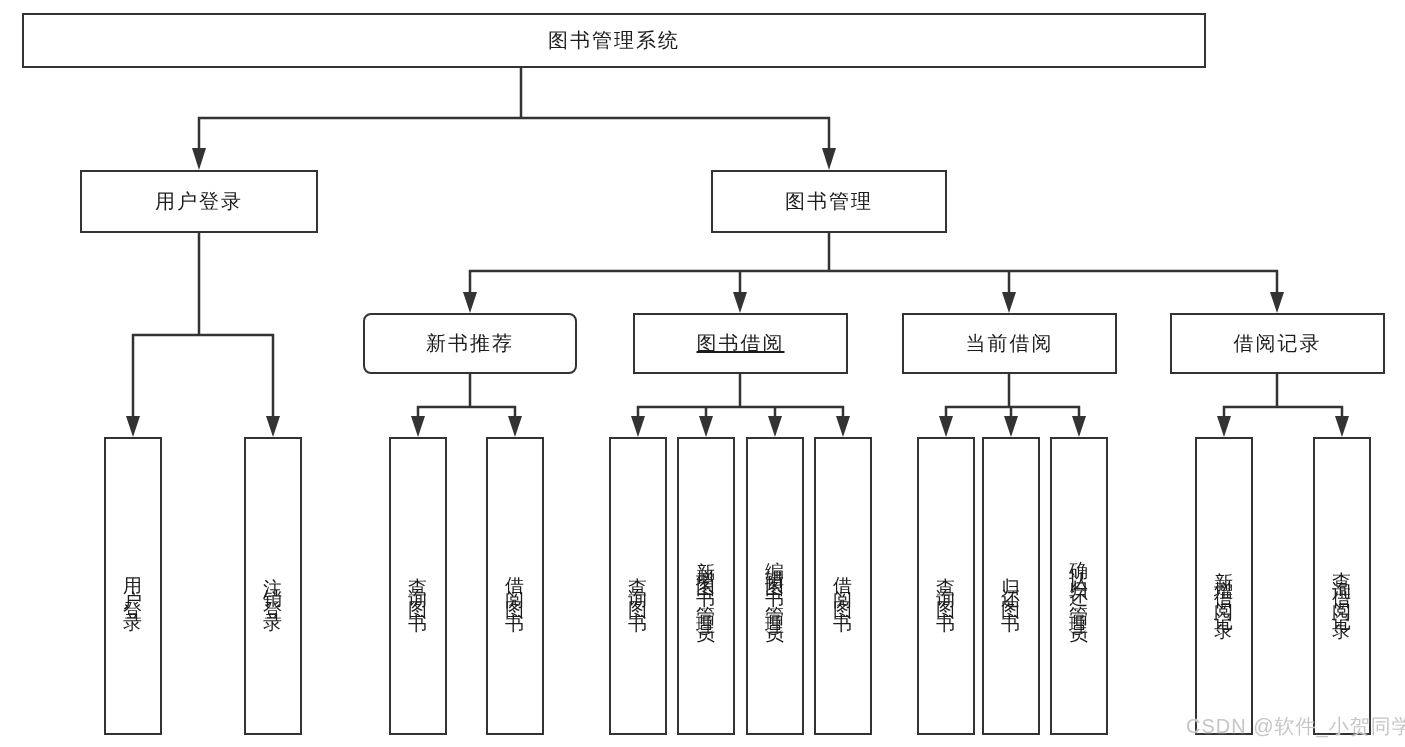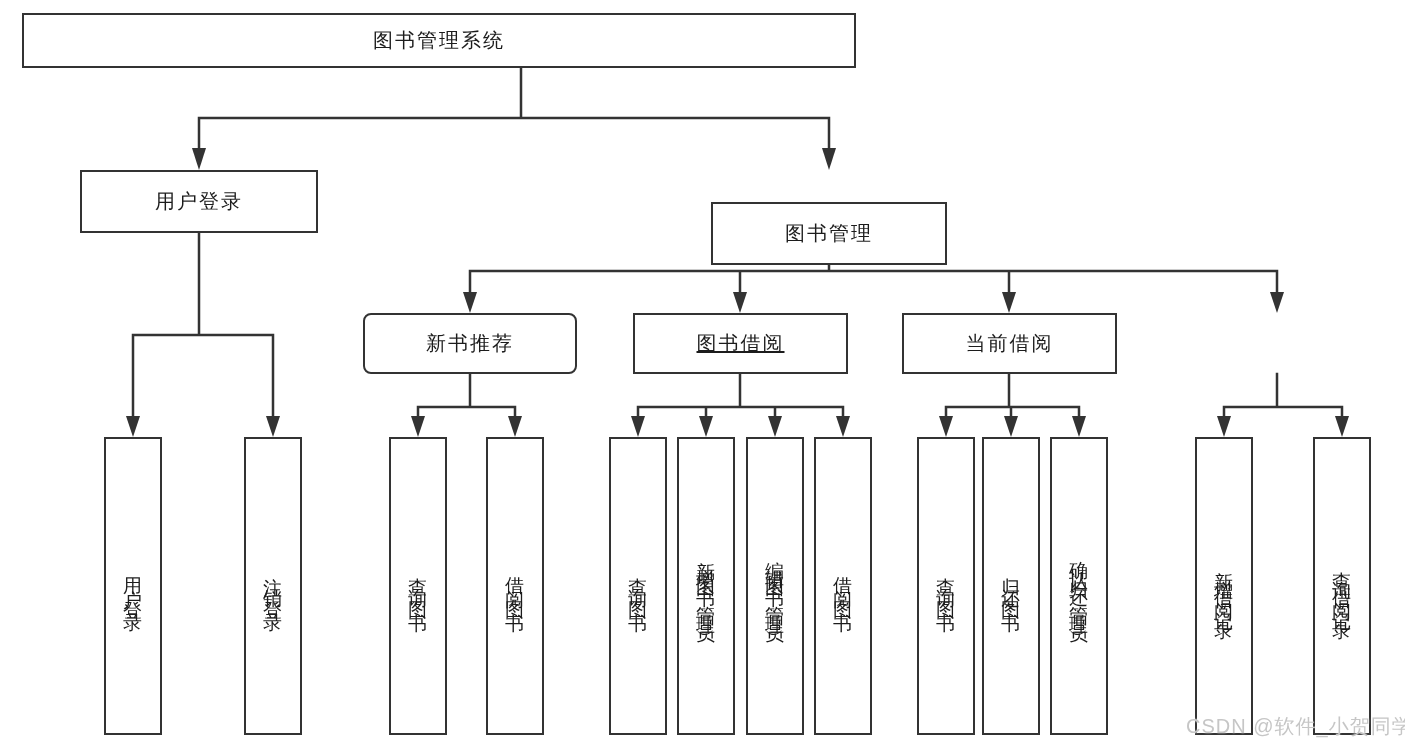--- a/index.html
+++ b/index.html
@@ -87,39 +87,42 @@
       <polygon points="768,416 782,416 775,437"></polygon>
       <polygon points="836,416 850,416 843,437"></polygon>
       <polygon points="939,416 953,416 946,437"></polygon>
       <polygon points="1004,416 1018,416 1011,437"></polygon>
       <polygon points="1072,416 1086,416 1079,437"></polygon>
       <polygon points="1217,416 1231,416 1224,437"></polygon>
       <polygon points="1335,416 1349,416 1342,437"></polygon>
     </g>
   </svg>
 
-  <div class="node h-node" style="left:22px; top:13px; width:834px; height:55px;">
+  <div class="node h-node" style="left:22px; top:13px; width:1184px; height:55px;">
     <span>图书管理系统</span>
   </div>
 
   <div class="node h-node" style="left:80px; top:170px; width:238px; height:63px;">
     <span>用户登录</span>
   </div>
-  <div class="node h-node" style="left:711px; top:170px; width:236px; height:63px;margin-top:32px;">
+  <div class="node h-node" style="left:711px; top:170px; width:236px; height:63px;">
     <span>图书管理</span>
   </div>
 
   <div class="node h-node" style="left:363px; top:313px; width:214px; height:61px;border-radius:8px;">
     <span>新书推荐</span>
   </div>
   <div class="node h-node" style="left:633px; top:313px; width:215px; height:61px;text-decoration:underline;">
     <span>图书借阅</span>
   </div>
   <div class="node h-node" style="left:902px; top:313px; width:215px; height:61px;">
     <span>当前借阅</span>
+  </div>
+  <div class="node h-node" style="left:1170px; top:313px; width:215px; height:61px;">
+    <span>借阅记录</span>
   </div>
 
   <div class="node v-node" style="left:104px; top:437px; width:58px; height:298px;">
     <span class="v-label">用户登录</span>
   </div>
   <div class="node v-node" style="left:244px; top:437px; width:58px; height:298px;">
     <span class="v-label">注销登录</span>
   </div>
   <div class="node v-node" style="left:389px; top:437px; width:58px; height:298px;">
     <span class="v-label">查询图书</span>

